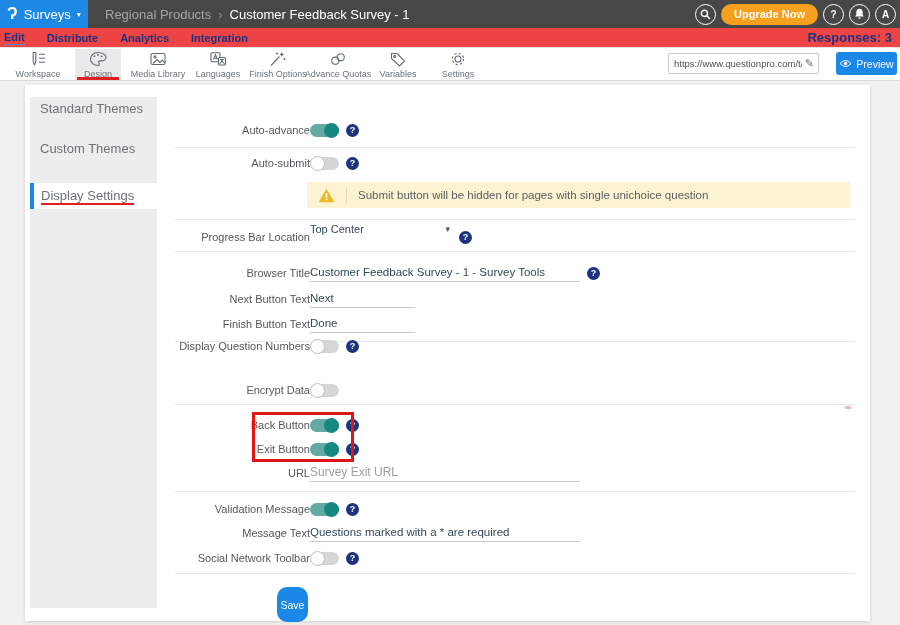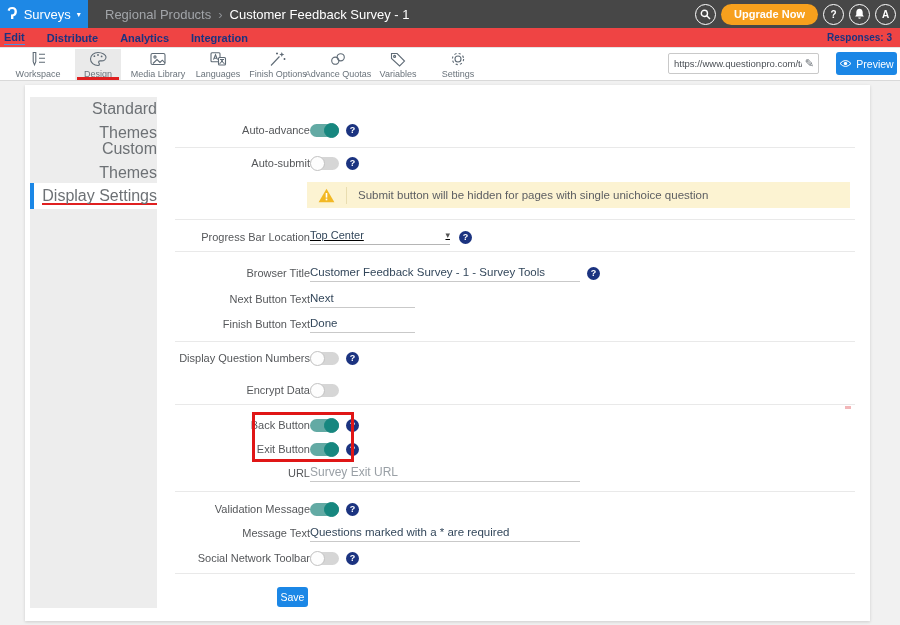--- a/index.html
+++ b/index.html
@@ -17,70 +17,70 @@
   .crumb-sep { color:#8d9094; font-size:13px; }
   .crumb-current { color:#ffffff; }
   .top-actions { position:absolute; right:4px; top:0; height:28px; display:flex; align-items:center; gap:5px; }
   .circle-btn { width:21px; height:21px; border:1.5px solid #fff; border-radius:50%; display:flex; align-items:center; justify-content:center; color:#fff; font-size:10px; font-weight:bold; cursor:pointer; background:transparent; }
   .upgrade-btn { height:21px; padding:0 13px; border-radius:11px; background:#f7a01d; color:#fff; font-size:11px; font-weight:bold; line-height:21px; cursor:pointer; border:none; }
 
   
   .navrow { position:absolute; left:0; top:28px; width:900px; height:20px; background:#ef4444; border-bottom:1px solid #e4e4e4; display:flex; align-items:center; padding-left:4px; gap:22px; }
   .nav-item { font-size:11px; font-weight:bold; color:#1b3380; cursor:pointer; line-height:14px; }
   .nav-item.active { border-bottom:1px solid #4a90e2; }
-  .responses { position:absolute; right:8px; font-size:10px; font-weight:bold; color:#1b3380; }
+  .responses { position:absolute; right:8px; font-size:13px; font-weight:bold; color:#1b3380; }
 
   
   .toolbar { position:absolute; left:0; top:48px; width:900px; height:33px; background:#fff; border-bottom:1px solid #d9d9d9; }
   .tab { position:absolute; top:1px; width:60px; height:31px; display:flex; flex-direction:column; align-items:center; justify-content:flex-start; cursor:pointer; }
   .tab .t-icon { height:16px; margin-top:2px; position:relative; z-index:1; }
   .tab .t-label { font-size:9px; color:#6a737b; margin-top:2px; position:relative; z-index:1; white-space:nowrap; }
   .tab-bg { position:absolute; left:7px; right:7px; top:0; bottom:0; background:#eaeaea; }
   .tab-red { position:absolute; left:9px; right:9px; bottom:0; height:3px; background:#e02020; z-index:2; }
   .url-box { position:absolute; left:668px; top:5px; width:151px; height:21px; border:1px solid #c9c9c9; border-radius:2px; display:flex; align-items:center; background:#fff; }
   .url-box input { flex:1; border:none; outline:none; font-size:9.5px; color:#4a4f55; padding:0 3px 0 5px; font-family:"Liberation Sans",sans-serif; background:transparent; min-width:0; }
   .pencil { font-size:11px; color:#6b7177; padding-right:4px; cursor:pointer; }
   .preview-btn { position:absolute; left:836px; top:4px; width:61px; height:23px; background:#1b87e6; border:none; border-radius:3px; color:#fff; font-size:10.5px; display:flex; align-items:center; justify-content:center; gap:4px; cursor:pointer; font-family:"Liberation Sans",sans-serif; }
 
   
   .panel { position:absolute; left:25px; top:85px; width:845px; height:536px; background:#fff; box-shadow:0 1px 3px rgba(0,0,0,.15); }
   .side { position:absolute; left:5px; top:12px; width:127px; height:511px; background:#ededed; }
-  .side-item { height:24px; line-height:24px; padding-left:10px; font-size:16px; color:#6d7175; cursor:pointer;text-align:right; }
+  .side-item { height:24px; line-height:24px; padding-left:10px; font-size:13px; color:#6d7175; cursor:pointer; }
   .side-item.active { height:26px; line-height:26px; background:#fff; border-left:4px solid #1b87e6; padding-left:7px; margin-top:22px; }
   .side-item.active .side-txt { display:inline-block; border-bottom:2px solid #e02020; line-height:15px; }
   .side-item:nth-child(2) { margin-top:16px; }
 
   
   .row { position:absolute; left:30px; height:24px; display:flex; align-items:center; }
   .lbl { width:255px; flex:none; text-align:right; font-size:11px; color:#55575a; }
   .hr { position:absolute; left:150px; width:680px; height:1px; background:#e9e9e9; }
 
   .toggle { position:relative; width:29px; height:13px; border-radius:7px; background:#d6d6d6; display:inline-block; cursor:pointer; flex:none; }
   .toggle .knob { position:absolute; top:-1px; left:0; width:15px; height:15px; border-radius:50%; background:#fdfdfd; border:1px solid #c2c2c2; }
   .toggle.on { background:#63aaa4; }
   .toggle.on .knob { left:14px; background:#17877f; border-color:#17877f; }
 
   .help { width:13px; height:13px; border-radius:50%; background:#1b3380; color:#fff; font-size:9px; font-weight:bold; display:inline-flex; align-items:center; justify-content:center; margin-left:7px; cursor:pointer; flex:none; }
   .help::after { content:"?"; }
 
   .uinput { border:none; border-bottom:1px solid #c9c9c9; outline:none; font-size:11.5px; color:#33475b; padding:2px 0 3px 0; background:transparent; font-family:"Liberation Sans",sans-serif; }
   .uinput::placeholder { color:#9aa0a6; font-size:12px; }
   .w-lg { width:270px; } .w-sm { width:105px; }
-  .selectbox { width:140px; border-bottom:1px solid #b5b5b5; display:flex; align-items:center; justify-content:space-between; padding-bottom:3px; cursor:pointer;text-decoration:underline; }
+  .selectbox { width:140px; border-bottom:1px solid #b5b5b5; display:flex; align-items:center; justify-content:space-between; padding-bottom:16px; cursor:pointer; }
   .selectbox .sel-val { font-size:11px; color:#33475b; }
   .selectbox .sel-arrow { font-size:9px; color:#555; }
 
   .warning { position:absolute; left:282px; top:97px; width:543px; height:26px; background:#fcf3d2; display:flex; align-items:center; }
   .wicon { width:40px; height:17px; display:flex; align-items:center; justify-content:center; border-right:1px solid #e9ddb0; flex:none; }
   .wtext { font-size:11.5px; color:#5c5e62; padding-left:11px; }
 
   .red-box { position:absolute; left:227px; top:327px; width:102px; height:50px; border:3px solid #e01616; pointer-events:none; }
   .artifact { position:absolute; left:820px; top:321px; width:6px; height:3px; background:#f2b6b8; }
 
-  .save-btn { position:absolute; left:252px; top:502px; width:31px; height:20px; background:#1b87e6; color:#fff; border:none; border-radius:3px; font-size:10.5px; cursor:pointer; font-family:"Liberation Sans",sans-serif; }
+  .save-btn { position:absolute; left:252px; top:502px; width:31px; height:35px; background:#1b87e6; color:#fff; border:none; border-radius:10px; font-size:10.5px; cursor:pointer; font-family:"Liberation Sans",sans-serif; }
 </style>
 </head>
 <body>
 
 <div class="topbar">
   <div class="logo-box">
     <span class="logo-glyph">Ɂ</span>
     <span class="logo-product">Surveys</span>
     <span class="logo-caret">▾</span>
   </div>
@@ -280,21 +280,21 @@
     <input class="uinput w-sm" value="Next" style="">
   </div>
 
   <div class="row" style="top:227px">
     <span class="lbl">Finish Button Text</span>
     <input class="uinput w-sm" value="Done" style="">
   </div>
 
   <div class="hr" style="top:256px"></div>
 
-  <div class="row" style="top:261px">
+  <div class="row" style="top:249px">
     <span class="lbl">Display Question Numbers</span>
     <span class="toggle">
         <span class="knob"></span>
       </span>
     <span class="help"></span>
   </div>
 
   <div class="row" style="top:293px">
     <span class="lbl">Encrypt Data</span>
     <span class="toggle">

